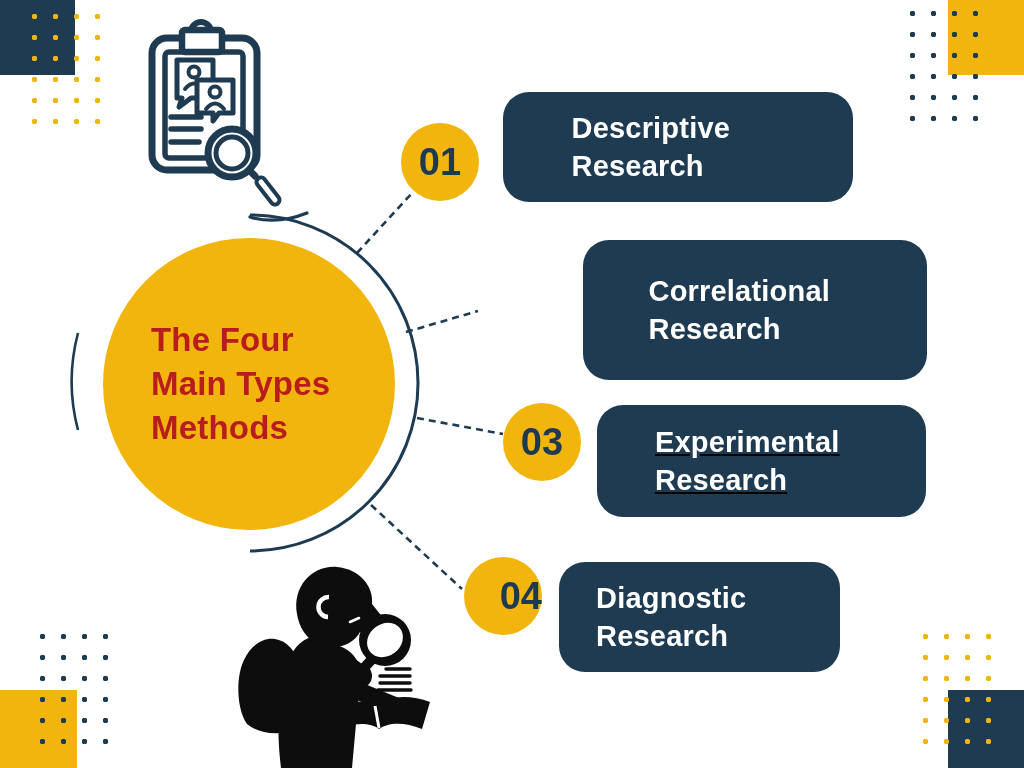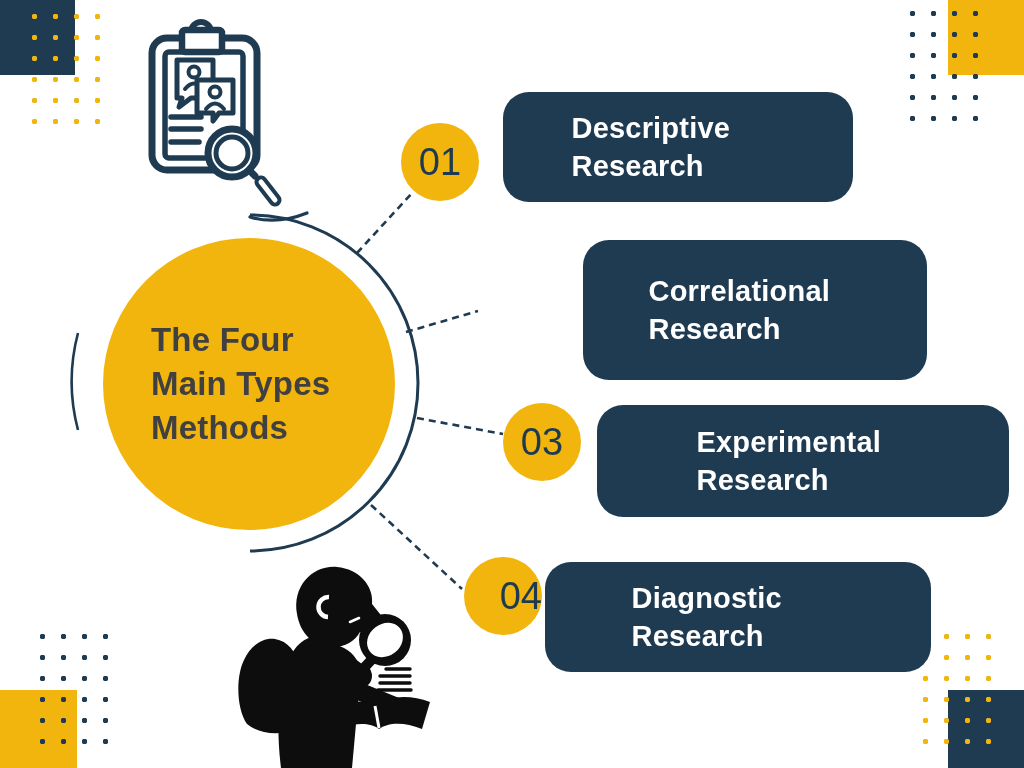--- a/index.html
+++ b/index.html
@@ -25,44 +25,44 @@
   .dots-bl { left:32px;  top:626px; }
   .dots-br { left:915px; top:626px; }
   
   .main-circle {
     position:absolute; left:103px; top:238px; width:292px; height:292px;
     background:#F2B50D; border-radius:50%;
     display:flex; flex-direction:column; justify-content:center;
     box-sizing:border-box; padding-left:48px; padding-right:10px;
   }
   .main-title-line {
-    color:#404040; font-weight:bold; font-size:33px; line-height:44px;
+    color:#b91c1c; font-weight:bold; font-size:33px; line-height:44px;
     letter-spacing:0.2px; white-space:nowrap;
   }
   
   .overlay-svg { position:absolute; left:0; top:0; pointer-events:none; }
   
   .num-circle {
     position:absolute; width:78px; height:78px; border-radius:50%;
-    background:#F2B50D; color:#1E3A50; font-weight:normal; font-size:38px;
+    background:#F2B50D; color:#1E3A50; font-weight:bold; font-size:38px;
     display:flex; align-items:center; justify-content:center;
   }
   .num-1 { left:401px; top:123px; }
   .num-2 { left:478px; top:262px; }
   .num-3 { left:503px; top:403px; }
   .num-4 { left:464px; top:557px;justify-content:flex-end; }
   
   .label-box {
     position:absolute; background:#1F3B52; border-radius:26px;
     display:flex; align-items:center; box-sizing:border-box; padding-left:37px;justify-content:center;
   }
   .box-1 { left:503px; top:92px;  width:350px; height:110px; }
   .box-2 { left:583px; top:240px; width:344px; height:140px; }
-  .box-3 { left:597px; top:405px; width:412px; height:112px; }
-  .box-4 { left:545px; top:562px; width:386px; height:110px; }
+  .box-3 { left:597px; top:405px; width:329px; height:112px;text-decoration:underline; }
+  .box-4 { left:559px; top:562px; width:281px; height:110px; }
   .label-text {
     color:#ffffff; font-weight:bold; font-size:29px; line-height:38px;
     width:250px; letter-spacing:0.2px;
   }
   
   .clipboard-illustration { position:absolute; left:135px; top:8px; }
   .boy-illustration { position:absolute; left:233px; top:556px; }
 </style>
 </head>
 <body>

